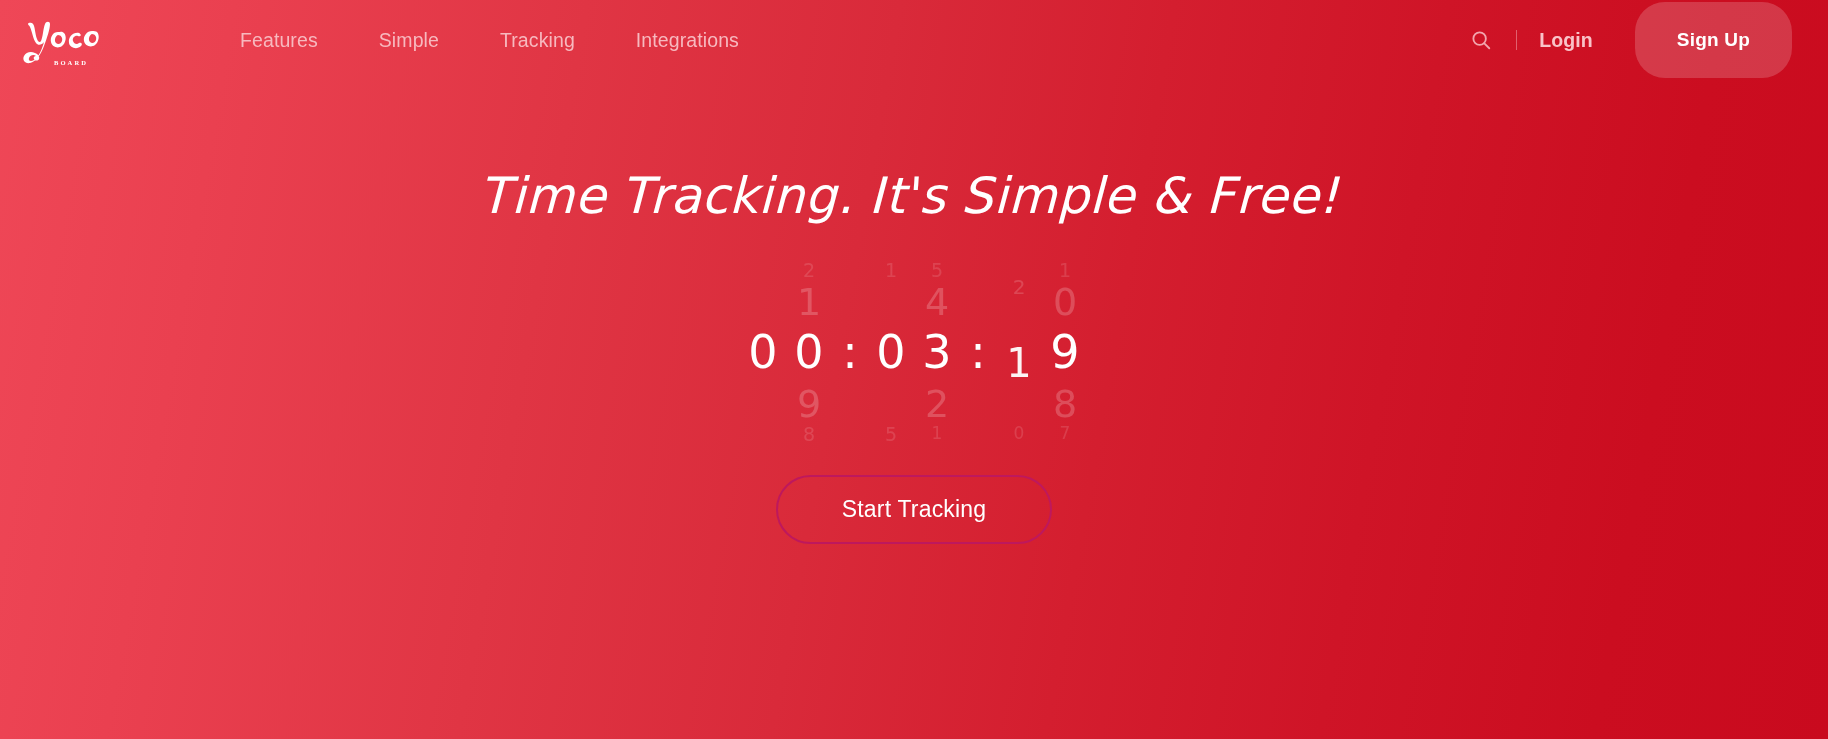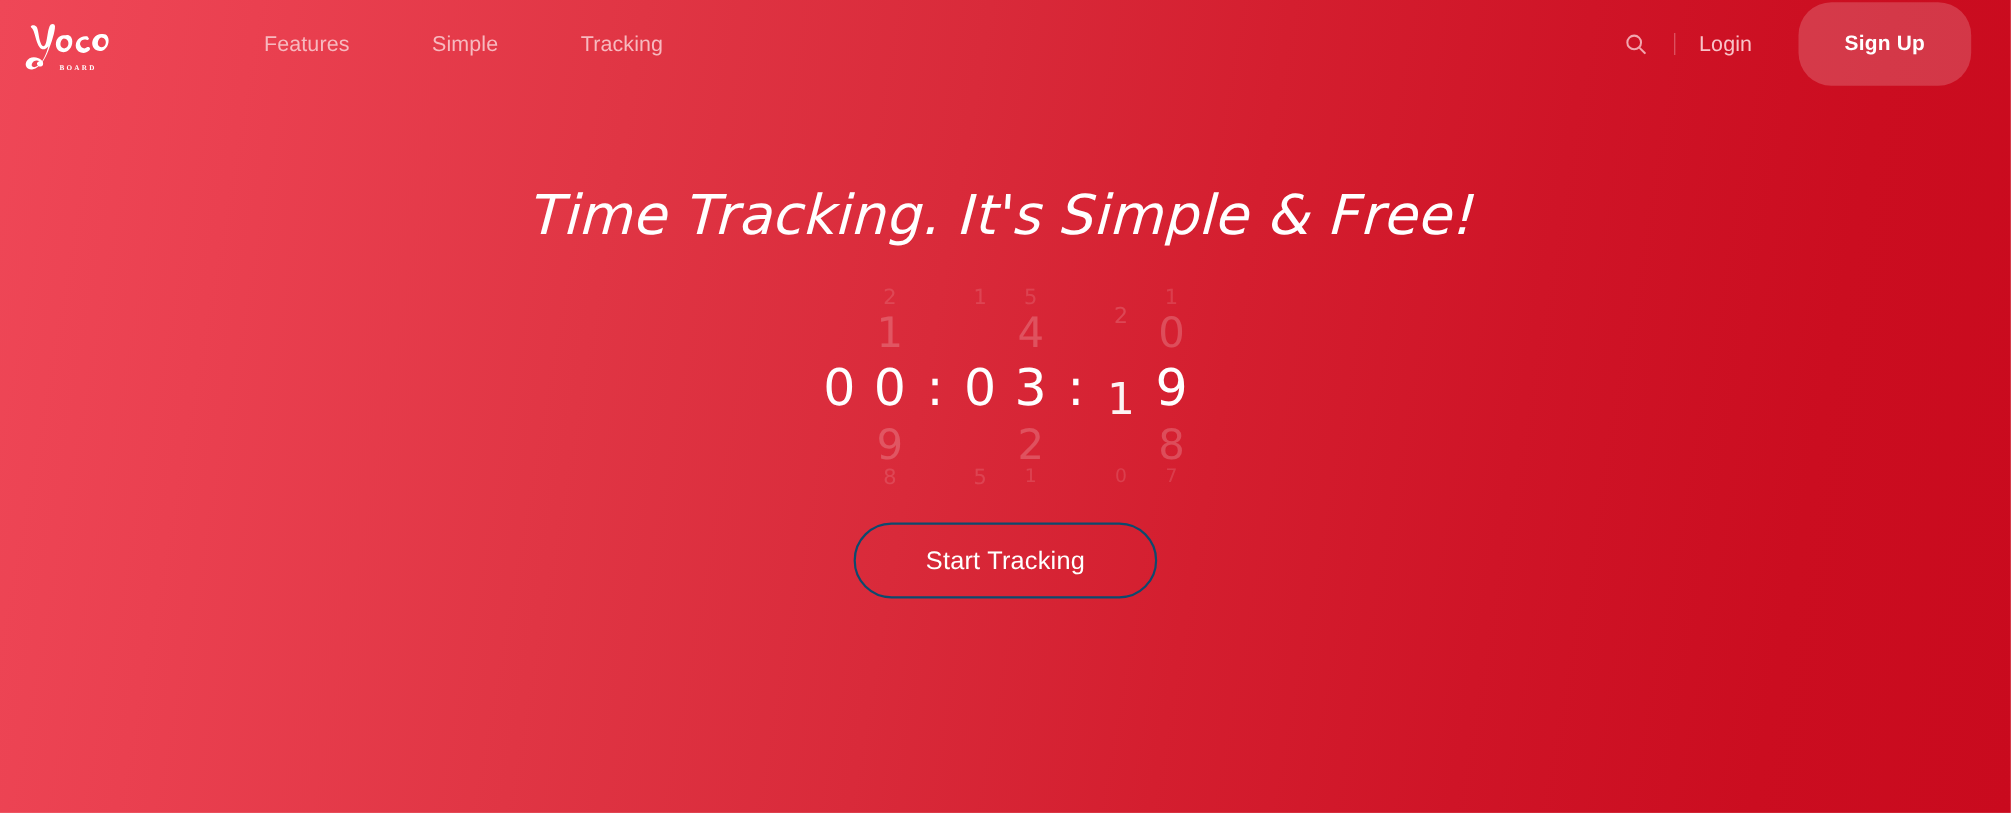--- a/index.html
+++ b/index.html
@@ -56,21 +56,21 @@
     color: #ffffff;
     font-weight: 700;
     font-family: "Liberation Serif", serif;
   }
 
   
   .nav {
     display: flex;
     align-items: flex-start;
     margin-left: 110px;
-    gap: 15px;
+    gap: 1px;
   }
   .nav-item {
     font-size: 19.5px;
     color: #f7b9bf;
     padding: 6px 30px;
     cursor: pointer;
     letter-spacing: 0.1px;
     white-space: nowrap;
   }
 
@@ -92,20 +92,21 @@
     height: 20px;
     background: #e98a95;
     opacity: .65;
     margin: 0 22px 0 24px;
   }
   .login-link {
     font-size: 19.5px;
     color: #f9c3c8;
     cursor: pointer;
     letter-spacing: .1px;
+    font-weight: bold;
   }
   .signup-btn {
     margin-left: 42px;
     background: rgba(255,255,255,0.18);
     color: #ffffff;
     font-size: 19px;
     font-weight: 700;
     border: none;
     border-radius: 30px;
     padding: 27px 42px;
@@ -192,21 +193,21 @@
   .d.center.shift-down { top: 86px; font-size: 40px; opacity: .95; }
   .d.up.shift-hi       { top: 20px; font-size: 20px; opacity: .16; }
   .d.tiny              { font-size: 17px; }
 
   
   .cta-wrap {
     margin-top: 28px;
   }
   .start-btn {
     background: transparent;
-    border: 2px solid #0c4a6e;
+    border: 2px solid #be185d;
     border-radius: 40px;
     color: #ffffff;
     font-size: 23px;
     font-family: "Liberation Sans", sans-serif;
     padding: 19px 64px;
     cursor: pointer;
     letter-spacing: .2px;
   }
 </style>
 </head>
@@ -237,20 +238,21 @@
                  C66 30 67 25 70 24 Z"></path>
       </g>
     </svg>
     <span class="logo-sub">BOARD</span>
   </div>
 
   <nav class="nav">
     <a class="nav-item">Features</a>
     <a class="nav-item">Simple</a>
     <a class="nav-item">Tracking</a>
+    <a class="nav-item">Integrations</a>
   </nav>
 
   <div class="header-right">
     <svg class="search-icon" viewBox="0 0 24 24" fill="none" stroke="#f6b6bd" stroke-width="2" stroke-linecap="round">
       <circle cx="10.5" cy="10.5" r="6.8"></circle>
       <line x1="15.6" y1="15.6" x2="21" y2="21"></line>
     </svg>
 
     <span class="divider"></span>
 

